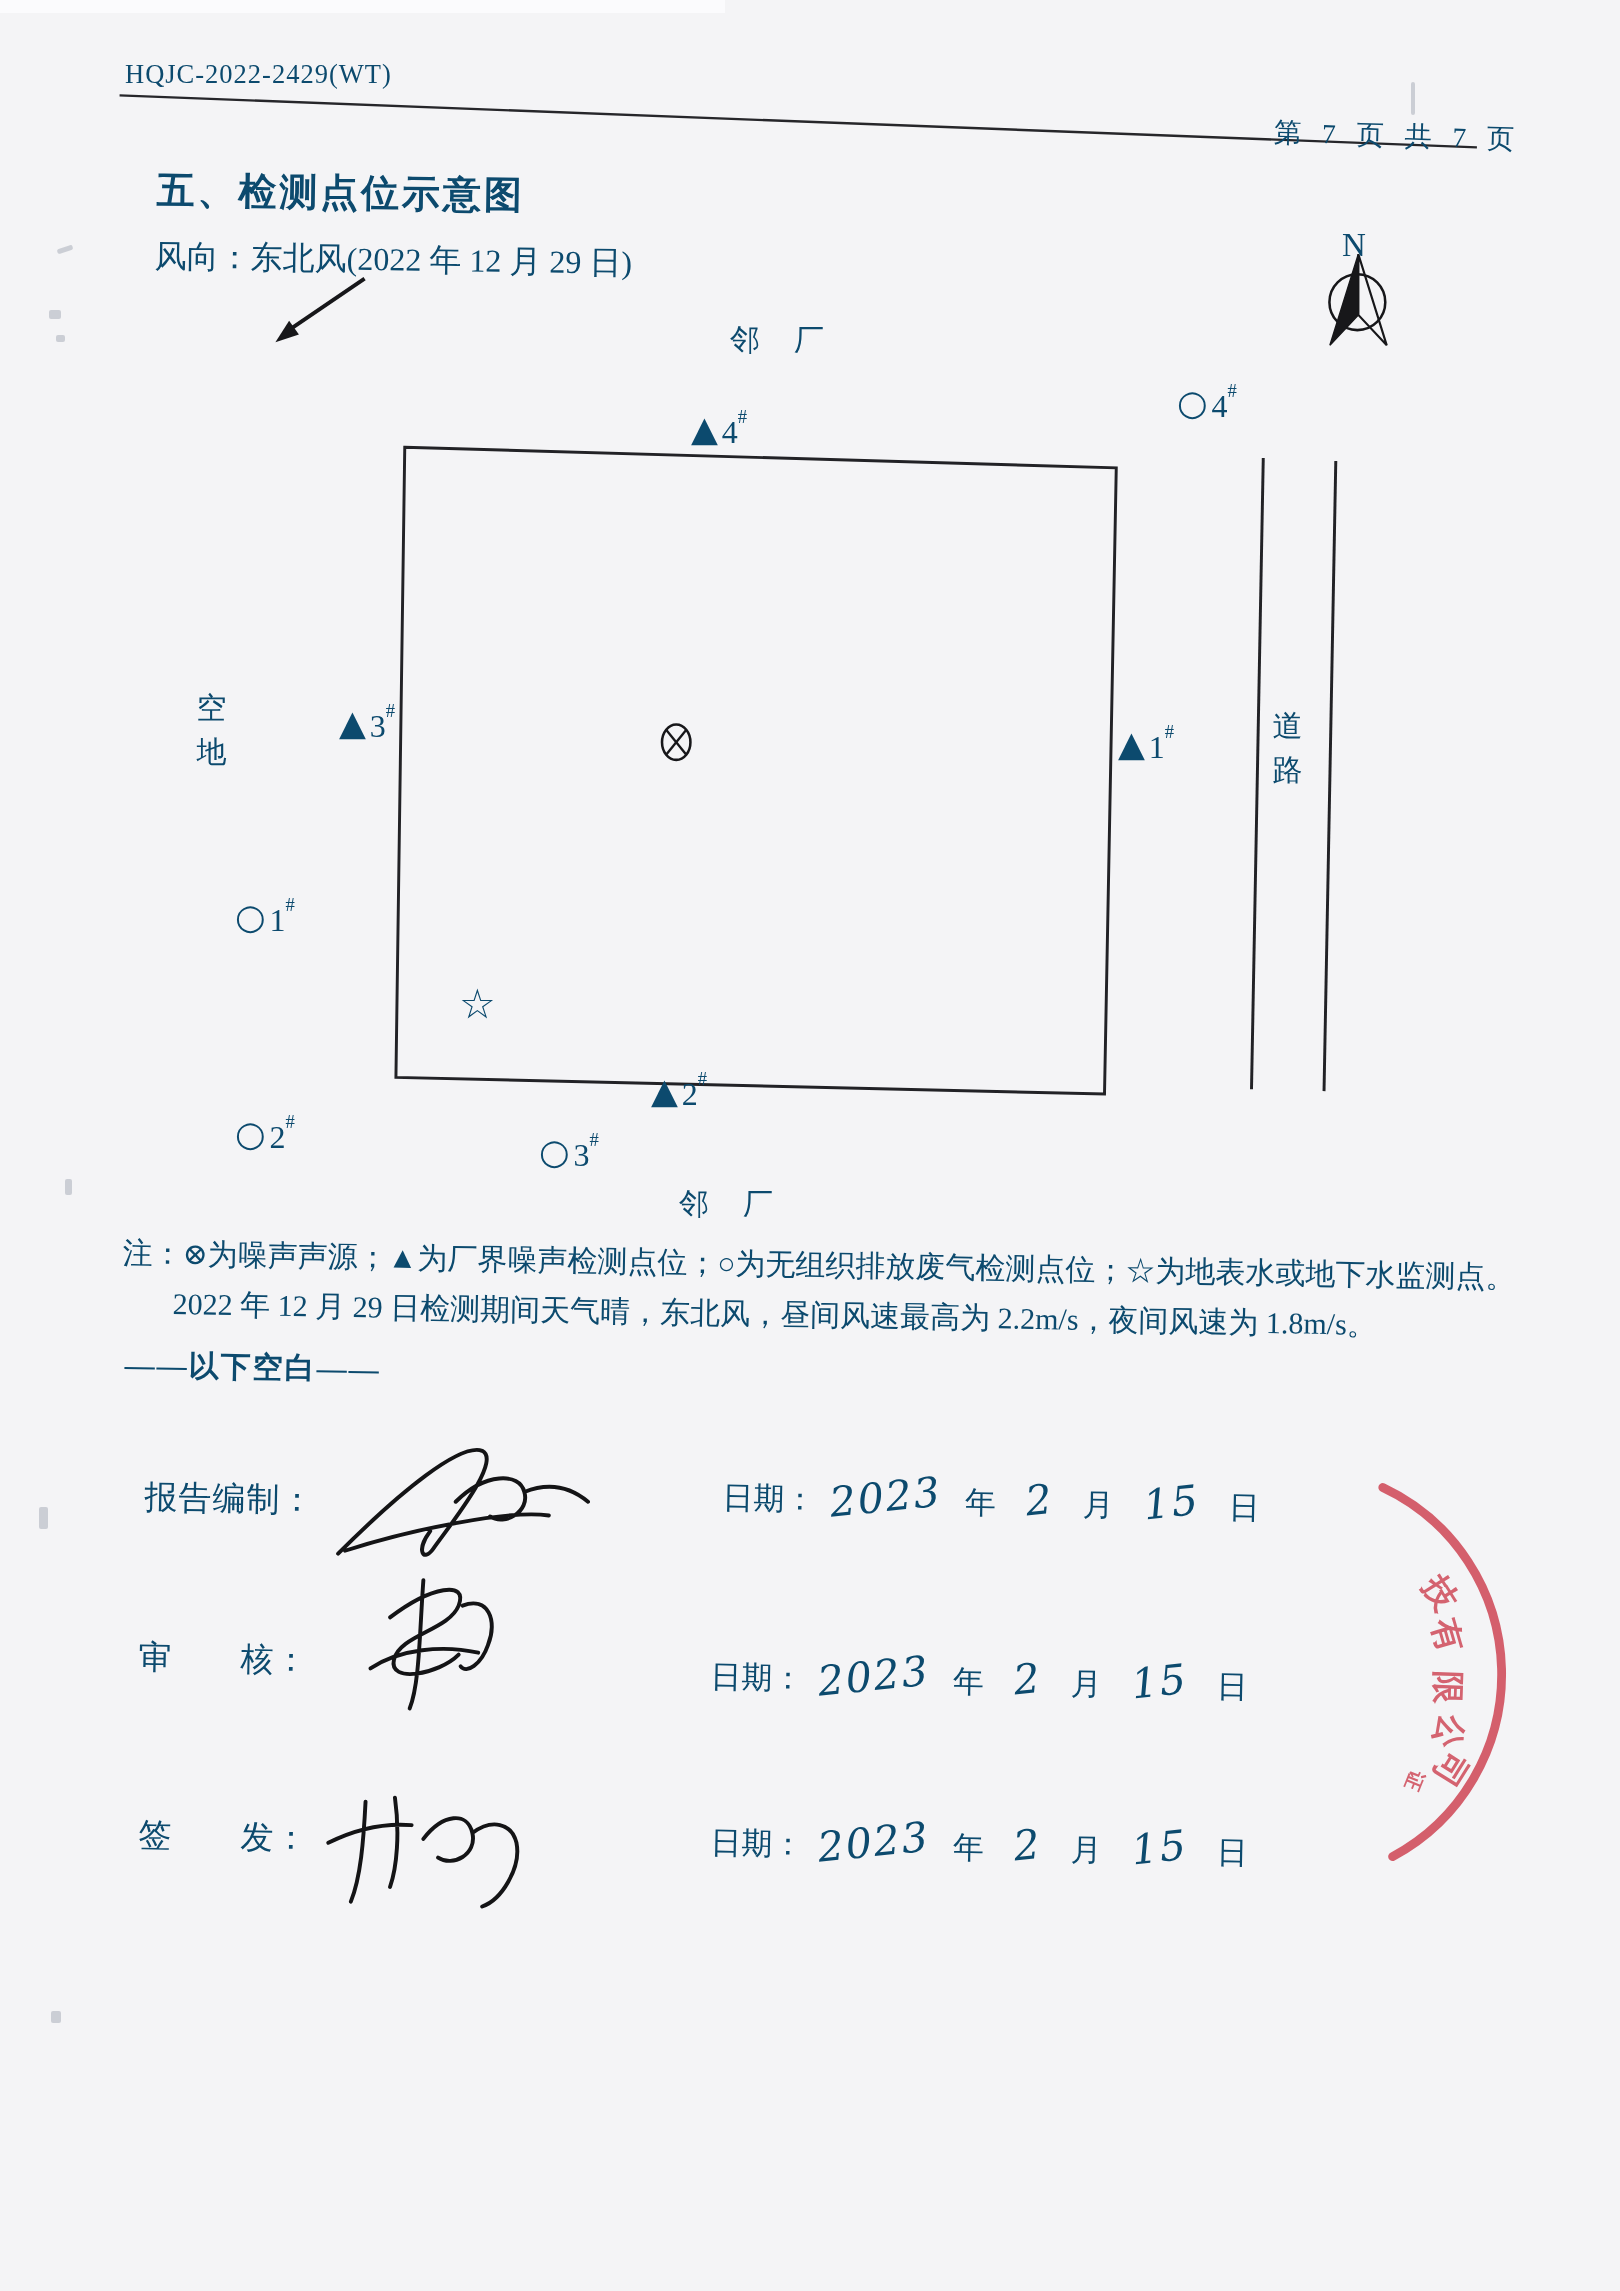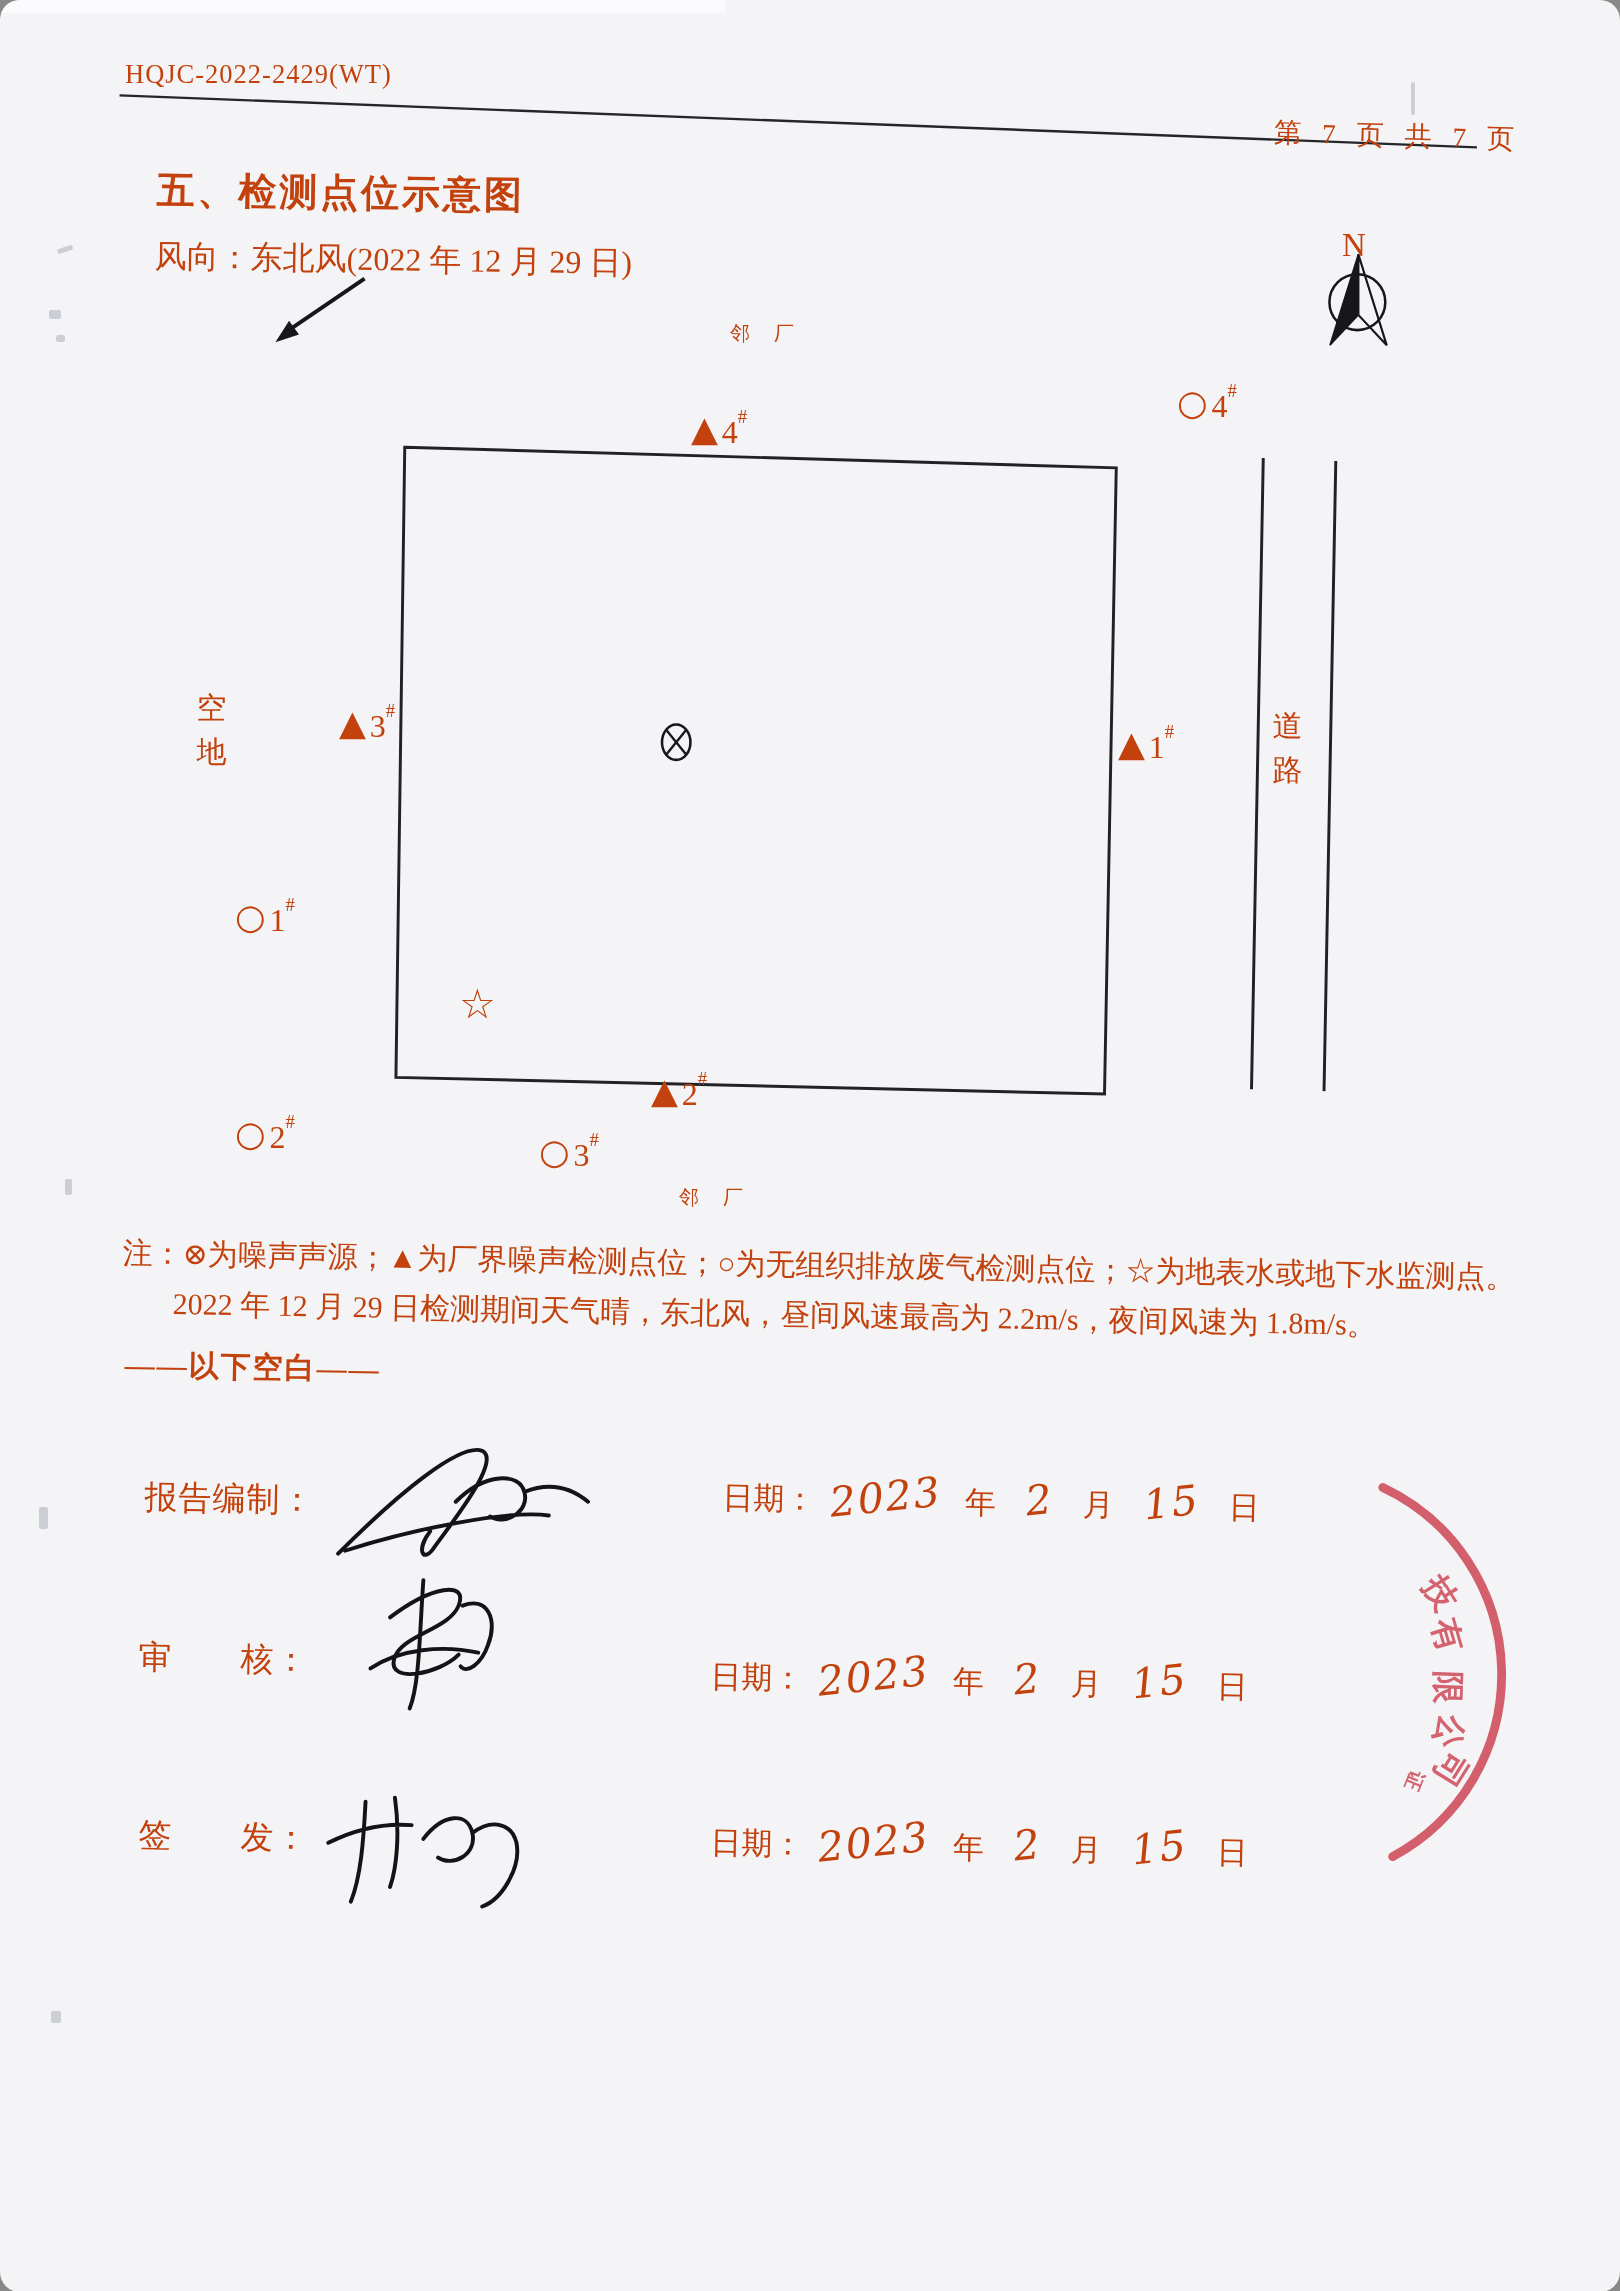--- a/index.html
+++ b/index.html
@@ -1,30 +1,29 @@
 <!DOCTYPE html>
 <html><head>
 <meta charset="utf-8">
 <style>
   html,body{margin:0;padding:0;background:#888;}
   .page{
     position:relative; width:1620px; height:2292px;
     background:#f4f4f6; overflow:hidden;
     font-family:"Liberation Serif","DejaVu Serif",serif;
-    color:#c2410c;
-    border-radius:20px;
+    color:#0c4a6e;
   }
   .abs{position:absolute;}
   
   .doc-num{left:125px; top:59px; font-size:26.5px; letter-spacing:1px;}
   .page-num{left:1274px; top:118px; font-size:27.4px; letter-spacing:6.9px; transform:rotate(1.6deg);}
   .title{left:157px; top:165px; font-size:38px; font-weight:bold; letter-spacing:2.9px; transform:rotate(0.8deg); transform-origin:left top;}
   .windline{left:155px; top:235px; font-size:32px; transform:rotate(0.8deg); transform-origin:left top;}
   
-  .area-label{font-size:20px; letter-spacing:2px;}
+  .area-label{font-size:30px; letter-spacing:2px;}
   .neighbor-top{left:730px; top:320px;}
   .neighbor-bottom{left:679px; top:1184px;}
   .vlabel{width:37px; font-size:30px; line-height:1.45; text-align:center; word-break:break-all;}
   .empty-land{left:193px; top:686px;}
   .road-label{left:1269px; top:704px;text-align:center;}
   .compass-n{left:1342px; top:227px; font-size:33px;}
   
   .marker{position:absolute; display:flex; align-items:flex-start; line-height:1;}
   .marker .sym{font-family:"DejaVu Sans",sans-serif; font-size:35px; line-height:1; margin-right:3.9px;}
   .marker .num{font-size:32px; line-height:1; padding-top:3.9px;}

